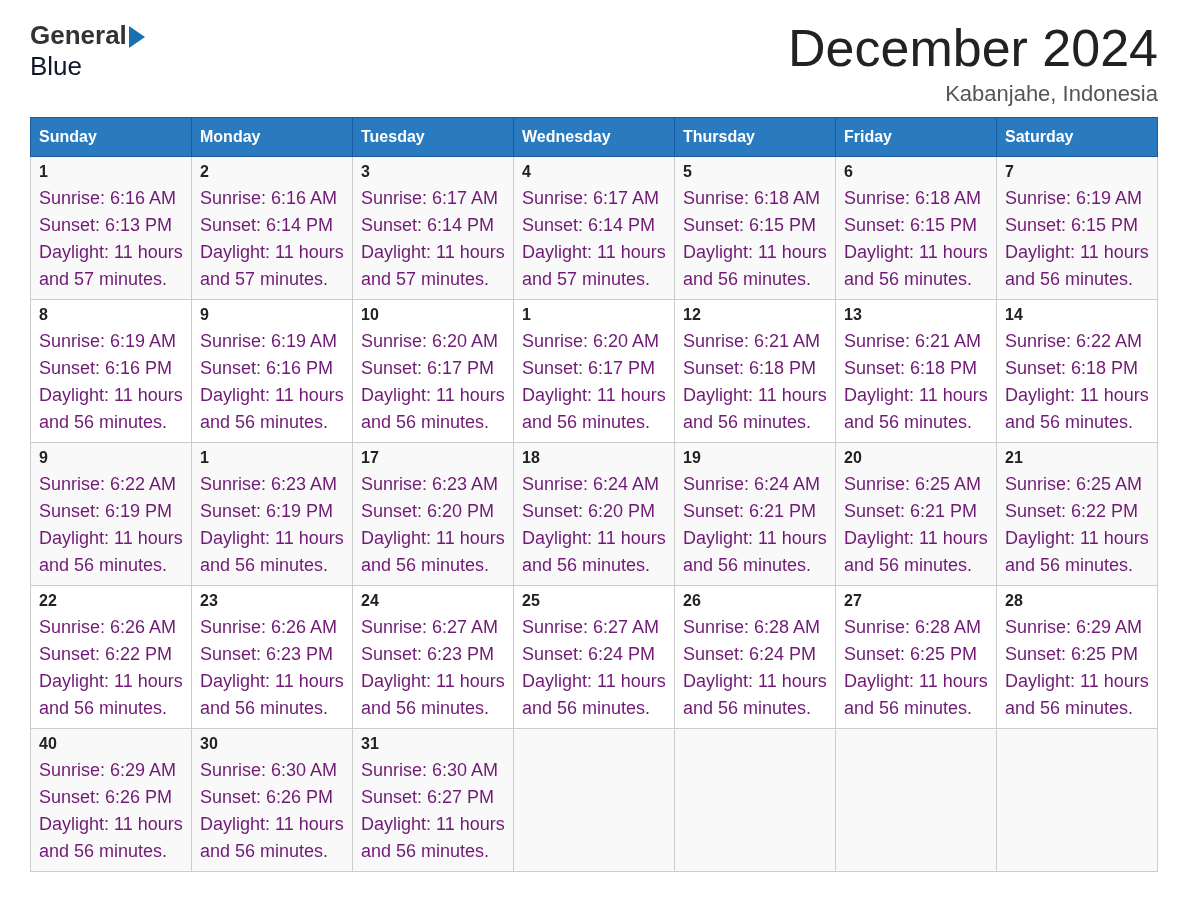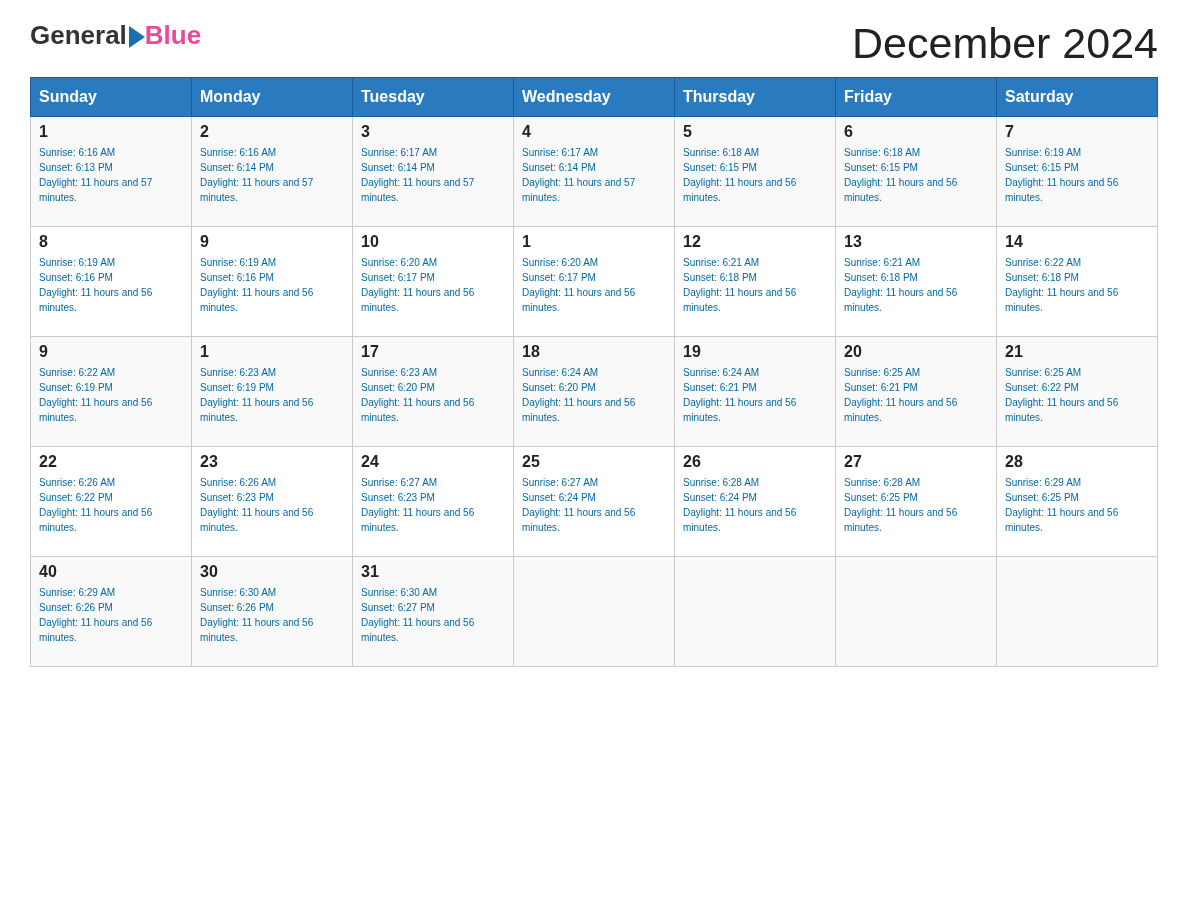--- a/index.html
+++ b/index.html
@@ -16,28 +16,28 @@
       align-items: flex-start;
       margin-bottom: 10px;
     }
     .logo-text-general {
       font-size: 26px;
       font-weight: bold;
       color: #333;
     }
     .logo-blue {
       font-size: 26px;
-      font-weight: bold;
-      color: #ec4899;
+      font-weight: normal;
+      color: #0f172a;
     }
     .title-block {
       text-align: right;
     }
     .month-title {
-      font-size: 43px;
+      font-size: 52px;
       font-weight: normal;
       color: #222;
       line-height: 1.1;
     }
     .location {
       font-size: 22px;
       color: #555;
       margin-top: 4px;
     }
     .calendar {
@@ -65,36 +65,36 @@
       height: 110px;
     }
     .day-number {
       font-size: 16px;
       font-weight: bold;
       color: #222;
       display: block;
       margin-bottom: 4px;
     }
     .day-info {
-      font-size: 10px;
-      color: #0369a1;
+      font-size: 18px;
+      color: #701a75;
       line-height: 1.5;
     }
     .empty-cell {
       background: #fff;
     }
     .calendar tbody tr:nth-child(odd) td {
       background: #f9f9f9;
     }
     .calendar tbody tr:nth-child(even) td {
       background: #fff;
     }
     .logo-wrapper {
       display: flex;
-      flex-direction: row;
+      flex-direction: column;
       align-items: flex-start;
     }
     .logo-top-row {
       display: flex;
       align-items: center;
     }
     .logo-arrow {
       display: inline-block;
       width: 0;
       height: 0;
@@ -111,20 +111,21 @@
 <div class="header">
   <div class="logo-wrapper">
     <div class="logo-top-row">
       <span class="logo-text-general">General</span>
       <span class="logo-arrow"></span>
     </div>
     <span class="logo-blue">Blue</span>
   </div>
   <div class="title-block">
     <div class="month-title">December 2024</div>
+    <div class="location">Kabanjahe, Indonesia</div>
   </div>
 </div>
 
 <table class="calendar">
   <thead>
     <tr>
     <th>Sunday</th>
         <th>Monday</th>
         <th>Tuesday</th>
         <th>Wednesday</th>

